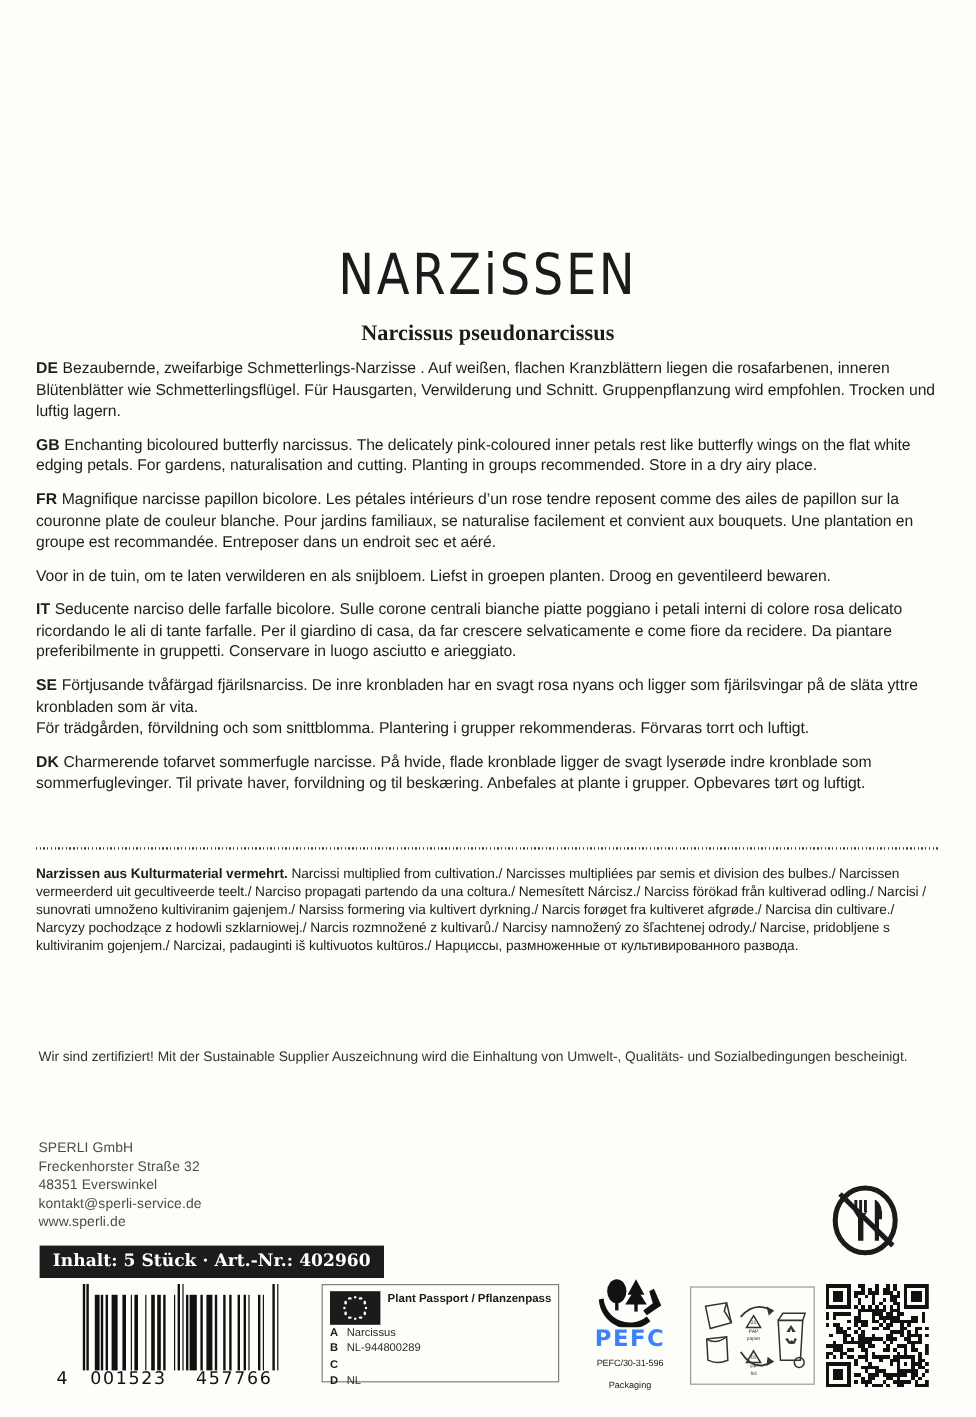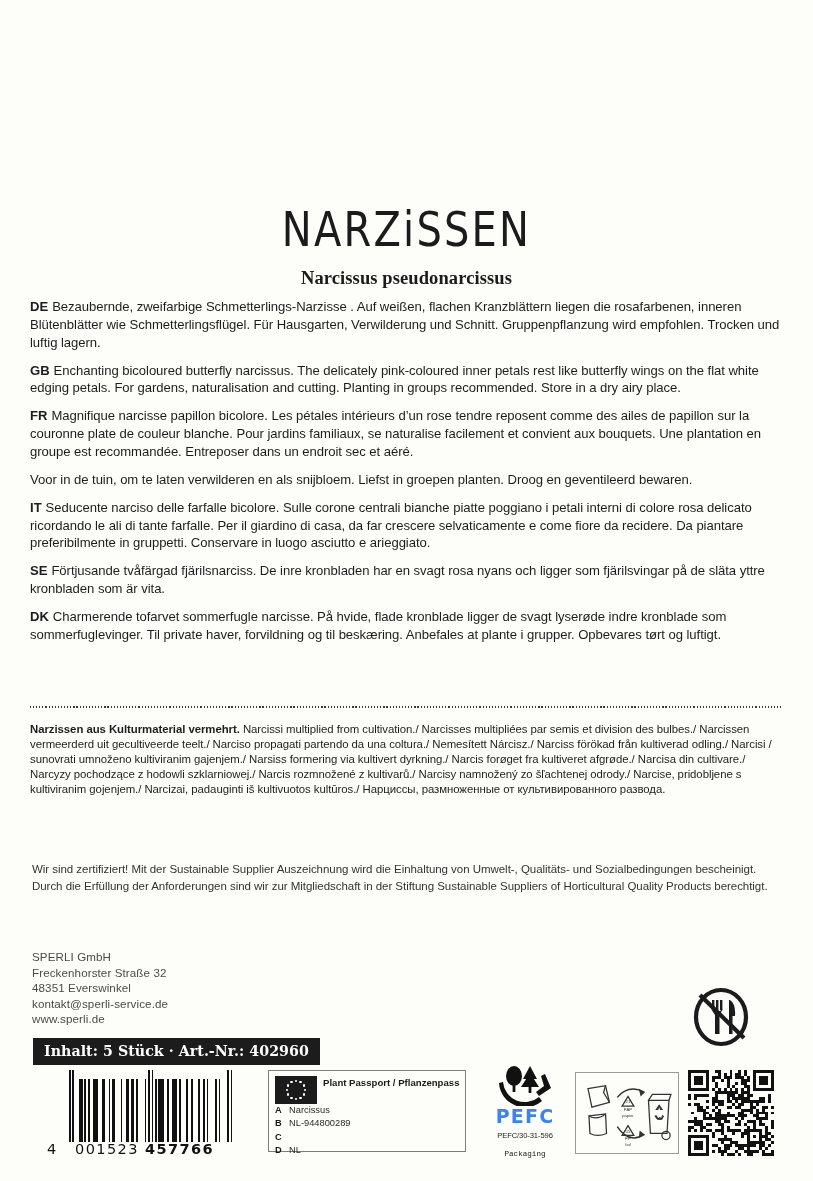--- a/index.html
+++ b/index.html
@@ -91,21 +91,21 @@
   
   #cert-block {
     position: absolute;
     left: 32px; top: 861px;
     width: 752px;
     font-size: 11.5px;
     line-height: 1.44;
     color: #333333;
     letter-spacing: -0.04px;
   }
-  #cert-block .cert-line { display: block; }
+  #cert-block .cert-line { display: block; margin-top: 12px; }
 
   
   #address-block {
     position: absolute;
     left: 32px; top: 949px;
     font-size: 11.6px;
     line-height: 1.34;
     color: #4a4a4a;
     letter-spacing: 0.1px;
   }
@@ -145,21 +145,21 @@
   #barcode-digits {
     display: flex;
     font-family: "DejaVu Sans", sans-serif;
     font-size: 14.5px;
     letter-spacing: 1.4px;
     color: #111;
     margin-top: -1px;
   }
   #barcode-digits .bd-lead { width: 22px; text-align: left; }
   #barcode-digits .bd-left { width: 76px; text-align: center; }
-  #barcode-digits .bd-right { width: 82px; text-align: left; font-weight: bold; }
+  #barcode-digits .bd-right { width: 82px; text-align: right; }
 
   
   #plant-passport {
     position: absolute;
     left: 268px; top: 1070px;
     width: 198px; height: 82px;
     border: 1px solid #7d7d7d;
     background: #fdfdfa;
     padding: 5px 6px 4px 6px;
   }
@@ -218,21 +218,20 @@
   #pefc-code {
     font-size: 7.6px;
     color: #222;
     margin-top: 5px;
     letter-spacing: -0.1px;
   }
   #pefc-sub {
     font-size: 7.6px;
     color: #222;
     margin-top: 10px;
-    font-family: Liberation Mono, monospace;
   }
 
   
   #recycle-box {
     position: absolute;
     left: 575px; top: 1072px;
     width: 104px; height: 82px;
     border: 1px solid #9a9a9a;
     background: #fdfdfa;
   }
@@ -273,35 +272,35 @@
       <span class="lang-line"><span class="lang-code">FR </span>Magnifique narcisse papillon bicolore. Les pétales intérieurs d’un rose tendre reposent comme des ailes de papillon sur la couronne plate de couleur blanche. Pour jardins familiaux, se naturalise facilement et convient aux bouquets. Une plantation en groupe est recommandée. Entreposer dans un endroit sec et aéré.</span>
     </div>
     <div class="lang-para">
       <span class="lang-line">Voor in de tuin, om te laten verwilderen en als snijbloem. Liefst in groepen planten. Droog en geventileerd bewaren.</span>
     </div>
     <div class="lang-para">
       <span class="lang-line"><span class="lang-code">IT </span>Seducente narciso delle farfalle bicolore. Sulle corone centrali bianche piatte poggiano i petali interni di colore rosa delicato ricordando le ali di tante farfalle. Per il giardino di casa, da far crescere selvaticamente e come fiore da recidere. Da piantare preferibilmente in gruppetti. Conservare in luogo asciutto e arieggiato.</span>
     </div>
     <div class="lang-para">
       <span class="lang-line"><span class="lang-code">SE </span>Förtjusande tvåfärgad fjärilsnarciss. De inre kronbladen har en svagt rosa nyans och ligger som fjärilsvingar på de släta yttre kronbladen som är vita.</span>
+      <span class="lang-line">För trädgården, förvildning och som snittblomma. Plantering i grupper rekommenderas. Förvaras torrt och luftigt.</span>
     </div>
     <div class="lang-para">
       <span class="lang-line"><span class="lang-code">DK </span>Charmerende tofarvet sommerfugle narcisse. På hvide, flade kronblade ligger de svagt lyserøde indre kronblade som sommerfuglevinger. Til private haver, forvildning og til beskæring. Anbefales at plante i grupper. Opbevares tørt og luftigt.</span>
     </div>
   </div>
 
 <div class="dotted-sep" id="sep-1"></div>
 
 <div id="cultivation-block">
   <span id="cultivation-lead">Narzissen aus Kulturmaterial vermehrt.</span><span id="cultivation-body"> Narcissi multiplied from cultivation./ Narcisses multipliées par semis et division des bulbes./ Narcissen vermeerderd uit gecultiveerde teelt./ Narciso propagati partendo da una coltura./ Nemesített Nárcisz./ Narciss förökad från kultiverad odling./ Narcisi / sunovrati umnoženo kultiviranim gajenjem./ Narsiss formering via kultivert dyrkning./ Narcis forøget fra kultiveret afgrøde./ Narcisa din cultivare./ Narcyzy pochodzące z hodowli szklarniowej./ Narcis rozmnožené z kultivarů./ Narcisy namnožený zo šľachtenej odrody./ Narcise, pridobljene s kultiviranim gojenjem./ Narcizai, padauginti iš kultivuotos kultūros./ Нарциссы, размноженные от культивированного развода.</span>
 </div>
 
 <div id="cert-block">
     <span class="cert-line">Wir sind zertifiziert! Mit der Sustainable Supplier Auszeichnung wird die Einhaltung von Umwelt-, Qualitäts- und Sozialbedingungen bescheinigt.</span>
-    <span class="cert-line">Durch die Erfüllung der Anforderungen sind wir zur Mitgliedschaft in der Stiftung Sustainable Suppliers of Horticultural Quality Products berechtigt.</span>
   </div>
 
 <div id="address-block">
     <span>SPERLI GmbH</span>
     <span>Freckenhorster Straße 32</span>
     <span>48351 Everswinkel</span>
     <span>kontakt@sperli-service.de</span>
     <span>www.sperli.de</span>
   </div>
 

